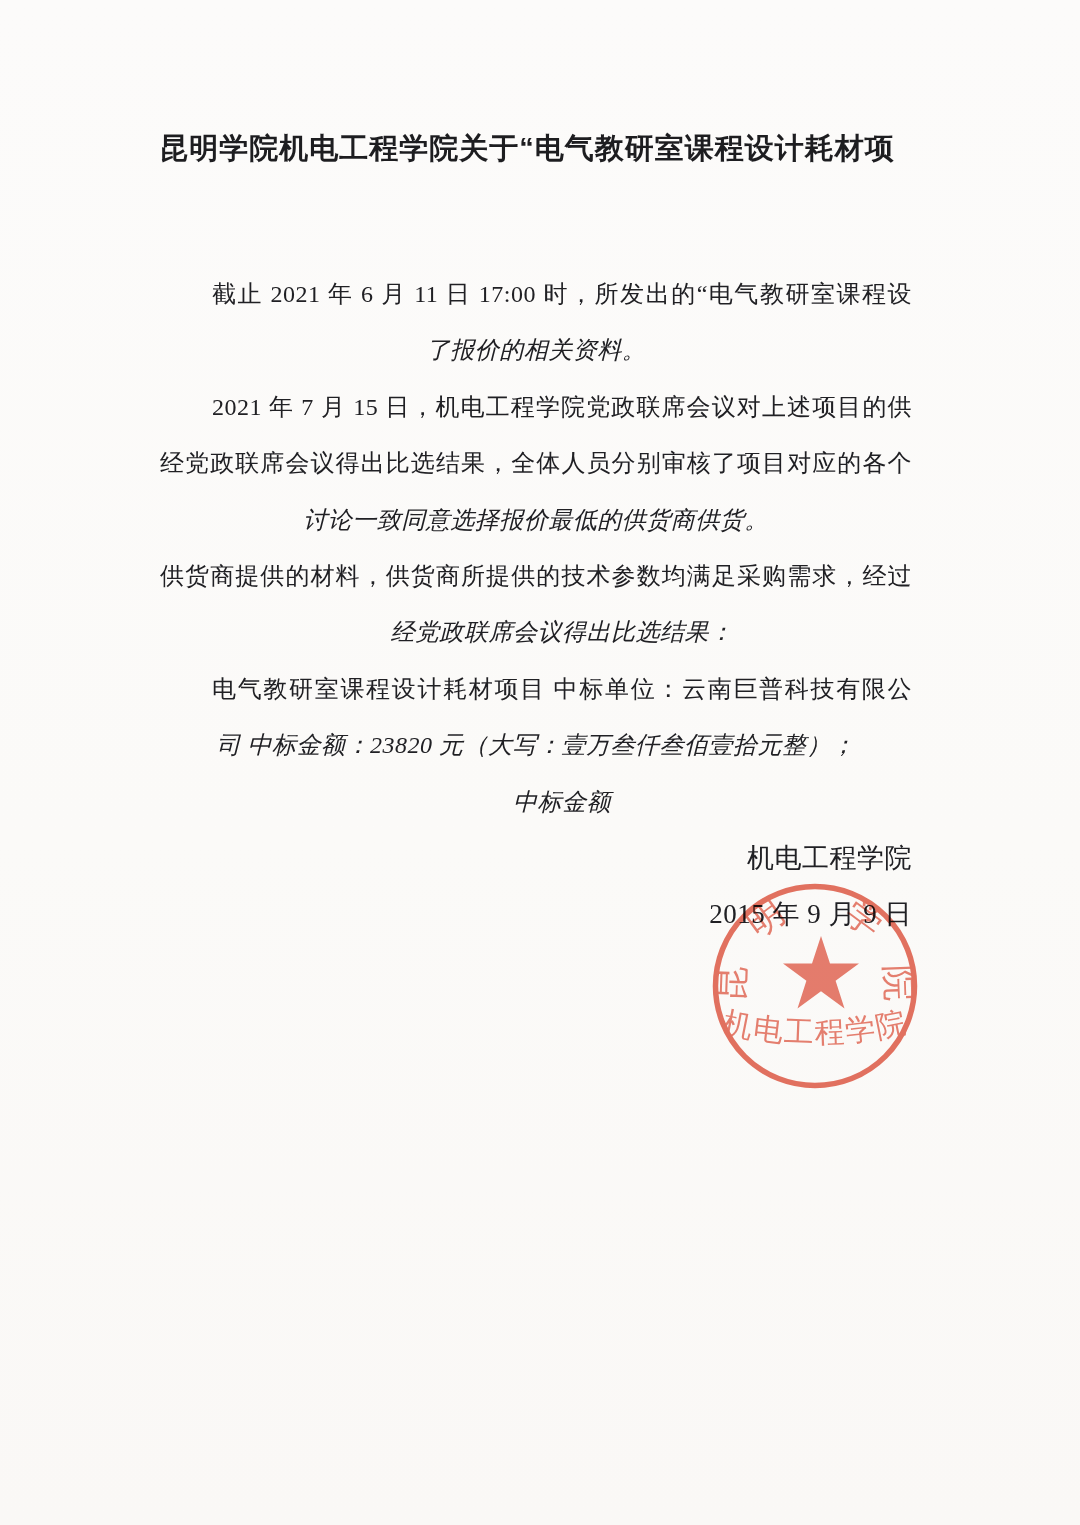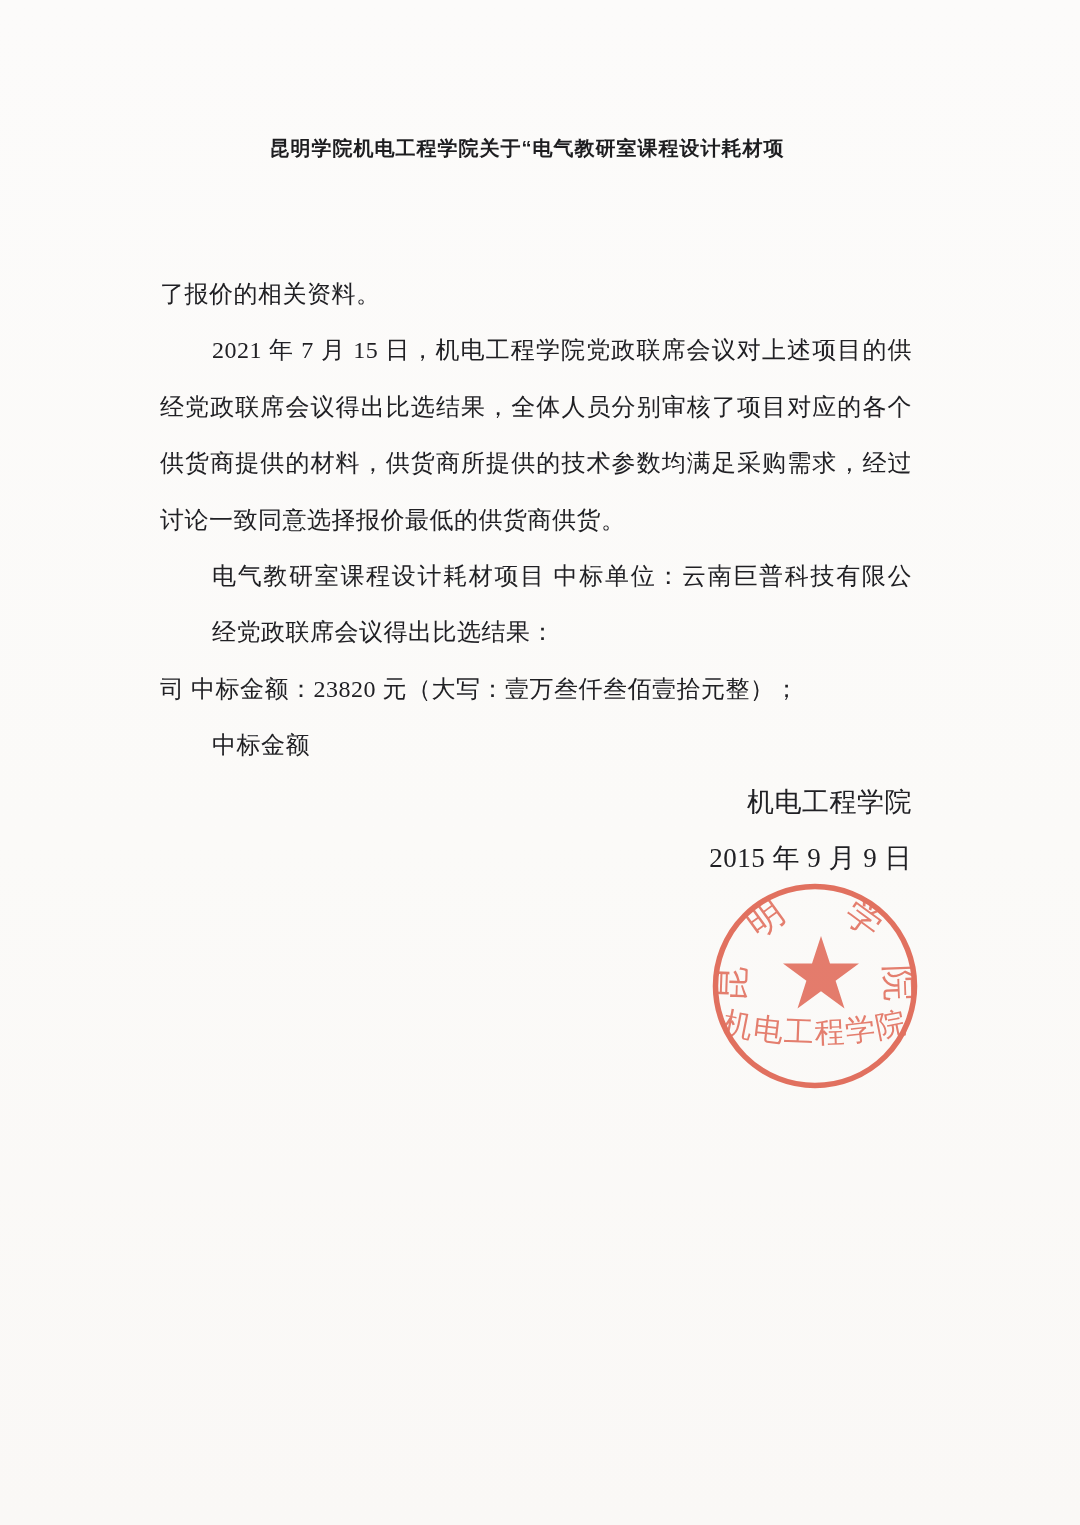--- a/index.html
+++ b/index.html
@@ -12,32 +12,32 @@
   .paper{
     position:absolute;inset:0;
     background:linear-gradient(180deg,#fcfbfa 0%,#fbfaf8 55%,#faf8f6 100%);
   }
   
   .title-block{
     position:absolute;top:117px;left:0;width:1054px;
     text-align:center;
     font-family:"Liberation Sans","DejaVu Sans",sans-serif;
     font-weight:700;color:#1d1d20;
-    font-size:20px;letter-spacing:1px;
+    font-size:29px;letter-spacing:1px;
   }
   .t-line{height:62px;line-height:62px;}
   
   .body-block{
     position:absolute;top:266px;left:160px;width:752px;
     font-size:24px;color:#202024;letter-spacing:0.5px;
   }
   .b-line{height:56.4px;line-height:56.4px;}
   .i{text-indent:52px;}
   .j{text-align:justify;text-align-last:justify;}
-  .l{text-align:left;}
+  .l{text-align:center;font-style:italic;}
   .r{text-align:right;font-size:27px;letter-spacing:0.5px;}
   
   .stamp{
     position:absolute;left:705px;top:876px;width:220px;height:220px;
     mix-blend-mode:multiply;opacity:0.82;
     z-index:3;pointer-events:none;
   }
   .stamp-ring{fill:none;stroke-width:5.5;}
   .stamp-star{opacity:0.92;}
   .stamp-arc-char{
@@ -53,27 +53,28 @@
 </head>
 <body>
 
 <div class="paper">
 
   <div class="title-block">
     <div class="t-line">昆明学院机电工程学院关于“电气教研室课程设计耗材项</div>
   </div>
 
   <div class="body-block">
+    <div class="b-line i j">截止 2021 年 6 月 11 日 17:00 时，所发出的“电气教研室课程设</div>
     <div class="b-line l">了报价的相关资料。</div>
     <div class="b-line i j">2021 年 7 月 15 日，机电工程学院党政联席会议对上述项目的供</div>
     <div class="b-line j">经党政联席会议得出比选结果，全体人员分别审核了项目对应的各个</div>
+    <div class="b-line l">讨论一致同意选择报价最低的供货商供货。</div>
     <div class="b-line j">供货商提供的材料，供货商所提供的技术参数均满足采购需求，经过</div>
-    <div class="b-line l">讨论一致同意选择报价最低的供货商供货。</div>
+    <div class="b-line i l">经党政联席会议得出比选结果：</div>
     <div class="b-line i j">电气教研室课程设计耗材项目 中标单位：云南巨普科技有限公</div>
-    <div class="b-line i l">经党政联席会议得出比选结果：</div>
     <div class="b-line l">司 中标金额：23820 元（大写：壹万叁仟叁佰壹拾元整）；</div>
     <div class="b-line i l">中标金额</div>
     <div class="b-line r">机电工程学院</div>
     <div class="b-line r">2015 年 9 月 9 日</div>
   </div>
 
   <svg class="stamp" viewBox="0 0 220 220" xmlns="http://www.w3.org/2000/svg">
     <circle class="stamp-ring" cx="110" cy="110" r="99.5" stroke="#e0543f"></circle>
     <polygon class="stamp-star" points="116,60 125,87.6 154,87.6 130.6,104.7 139.5,132.4 116,115.3 92.5,132.4 101.4,104.7 78,87.6 107,87.6" fill="#e0543f"></polygon>
     <text class="stamp-arc-char" transform="translate(26.1,107.1) rotate(-88)" fill="#e0543f">昆</text>

